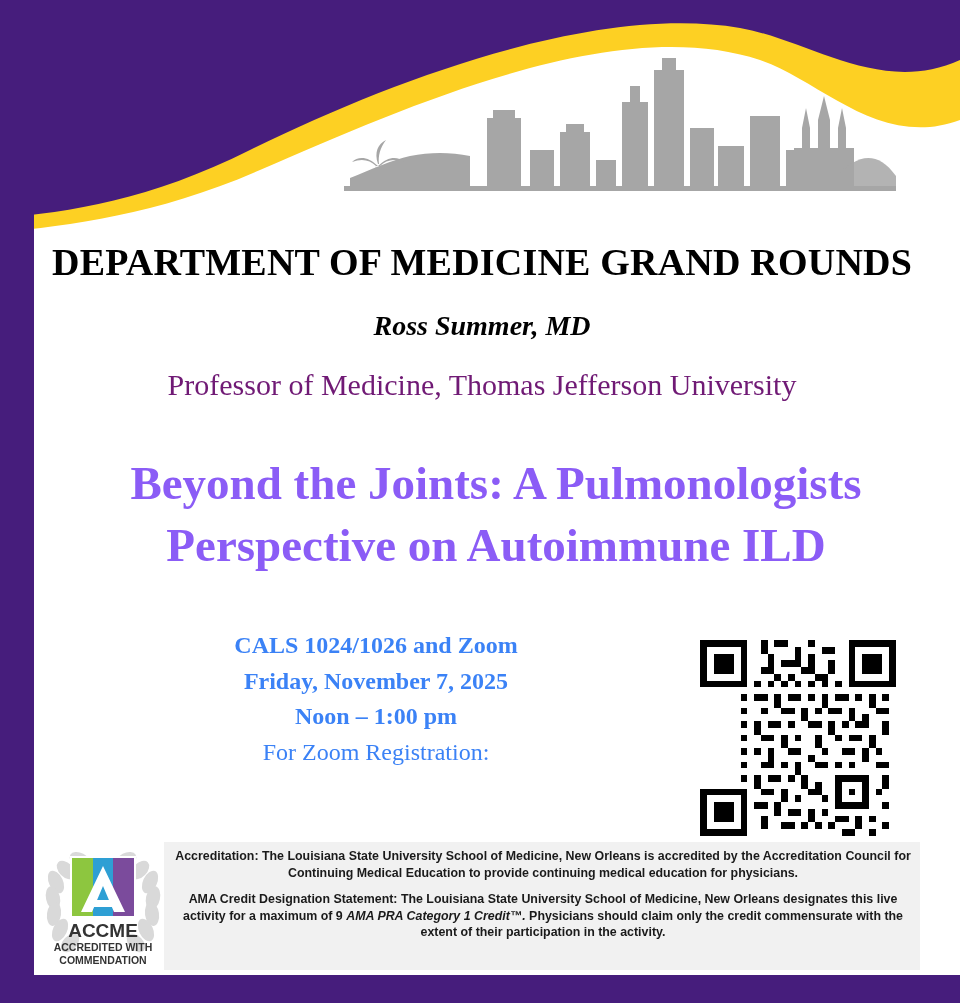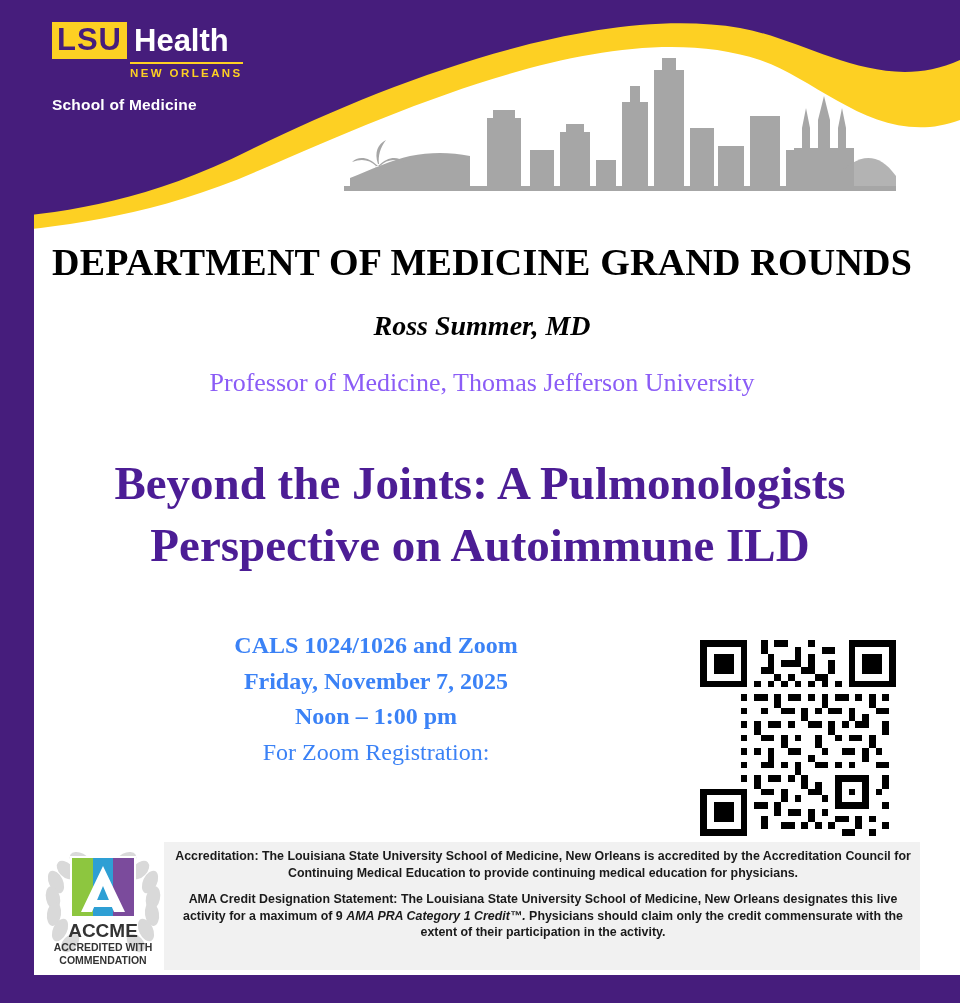--- a/index.html
+++ b/index.html
@@ -121,33 +121,33 @@
     font-weight: bold;
     color: #000000;
     font-style: italic;
   }
   .speaker-affil {
     position: absolute;
     left: 34px;
     top: 368px;
     width: 896px;
     text-align: center;
-    font-size: 26px;
-    color: #8b5cf6;
+    font-size: 30px;
+    color: #701a75;
   }
   .talk-title {
     position: absolute;
-    left: 20px;
+    left: 36px;
     top: 452px;
     width: 920px;
     text-align: center;
     font-size: 47px;
     font-weight: bold;
     line-height: 1.32;
-    color: #4c1d95;
+    color: #8b5cf6;
   }
 
   
   .details {
     position: absolute;
     left: 96px;
     top: 628px;
     width: 560px;
     text-align: center;
     color: #3b82f6;
@@ -240,28 +240,20 @@
         <path d="M836,190 L836,176 C856,156 876,148 896,176 L896,190 Z" opacity="0.85"></path>
         <rect x="344" y="186" width="552" height="5"></rect>
 
         <path d="M372,190 L376,166 L380,190 Z"></path>
         <path d="M378,166 C368,156 358,156 352,162 C362,158 370,160 376,166 Z"></path>
         <path d="M378,166 C388,156 398,156 404,162 C394,158 386,160 380,166 Z"></path>
         <path d="M378,164 C374,152 378,144 386,140 C380,148 378,156 379,164 Z"></path>
       </g>
     </svg>
 
-    <div class="logo-block">
-      <div class="logo-lsu-row">
-        <span class="logo-lsu">LSU</span>
-        <span class="logo-health">Health</span>
-      </div>
-      <div class="logo-neworleans">NEW ORLEANS</div>
-      <div class="logo-som">School of Medicine</div>
-    </div>
   </div>
 
   <div class="left-bar"></div>
   <div class="bottom-bar"></div>
 
   <div class="dept-title">DEPARTMENT OF MEDICINE GRAND ROUNDS</div>
   <div class="speaker-name">Ross Summer, MD</div>
   <div class="speaker-affil">Professor of Medicine, Thomas Jefferson University</div>
   <div class="talk-title">Beyond the Joints: A Pulmonologists Perspective on Autoimmune ILD</div>
 

